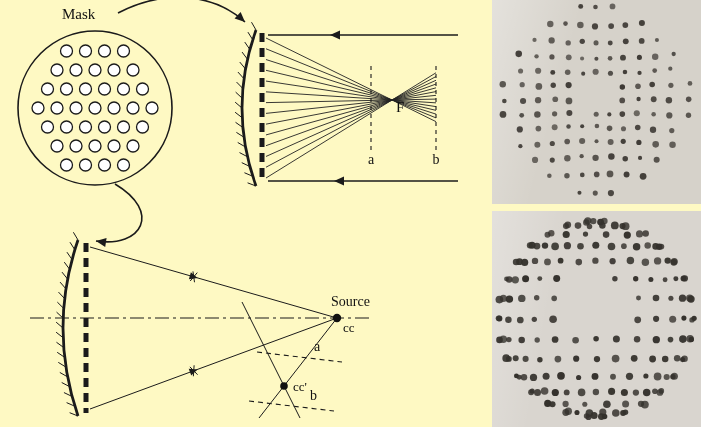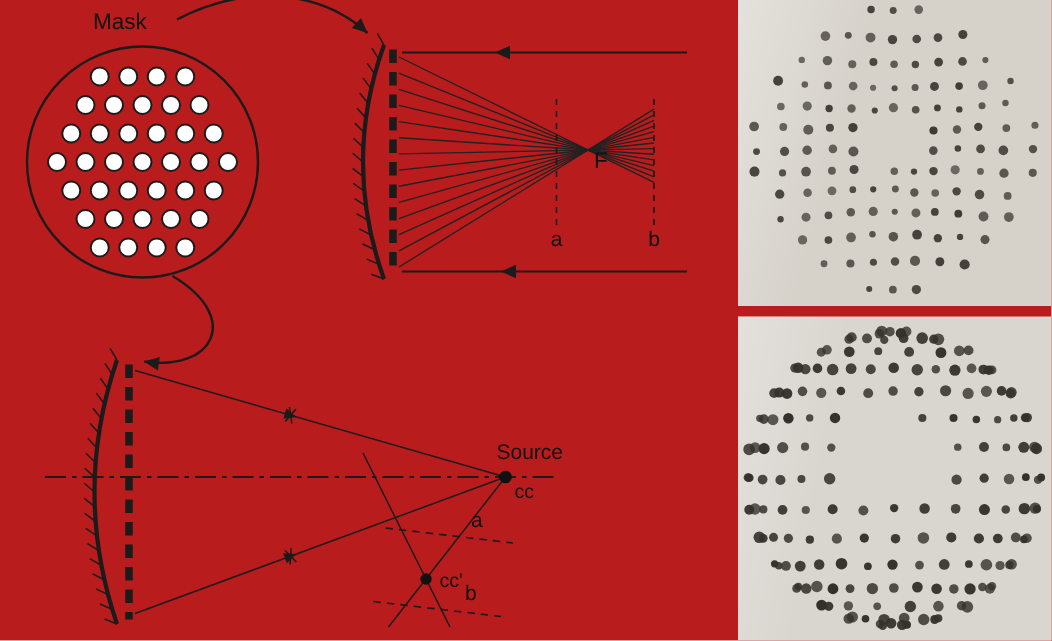--- a/index.html
+++ b/index.html
@@ -1,17 +1,17 @@
 <!DOCTYPE html>
 <html><head>
 <meta charset="utf-8">
 <style>
   html,body{margin:0;padding:0;background:#fff;}
-  .fig{position:relative;width:701px;height:427px;background:#b91c1c;overflow:hidden;
-       font-family:Liberation Sans, sans-serif;}
+  .fig{position:relative;width:701px;height:427px;background:#fef9c3;overflow:hidden;
+       font-family:Liberation Serif, serif;}
   .diagram{position:absolute;left:0;top:0;}
   .photo{position:absolute;overflow:hidden;}
   .photo-top{left:492px;top:0;width:209px;height:204px;}
   .photo-bottom{left:492px;top:211px;width:209px;height:216px;}
   .photo svg{display:block;}
   text{fill:#111;}
 </style>
 </head>
 <body>
 

